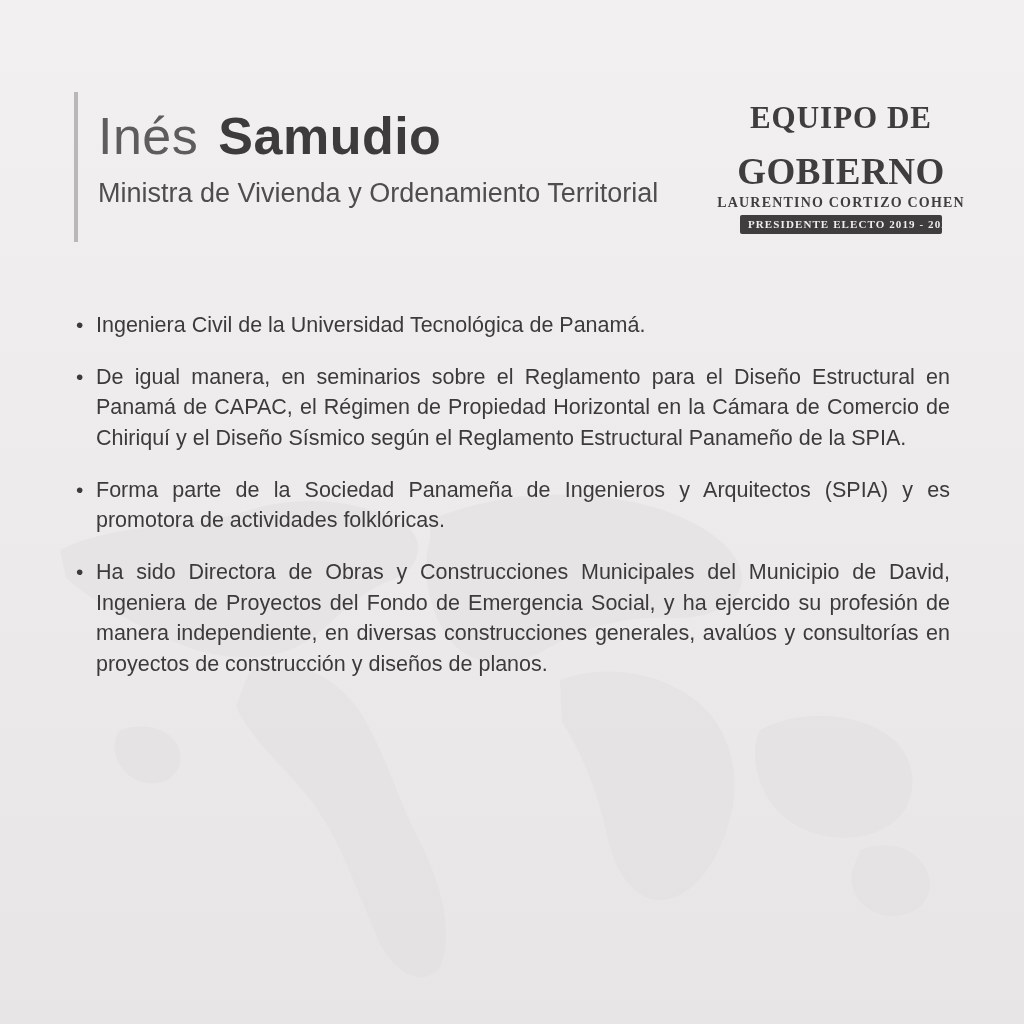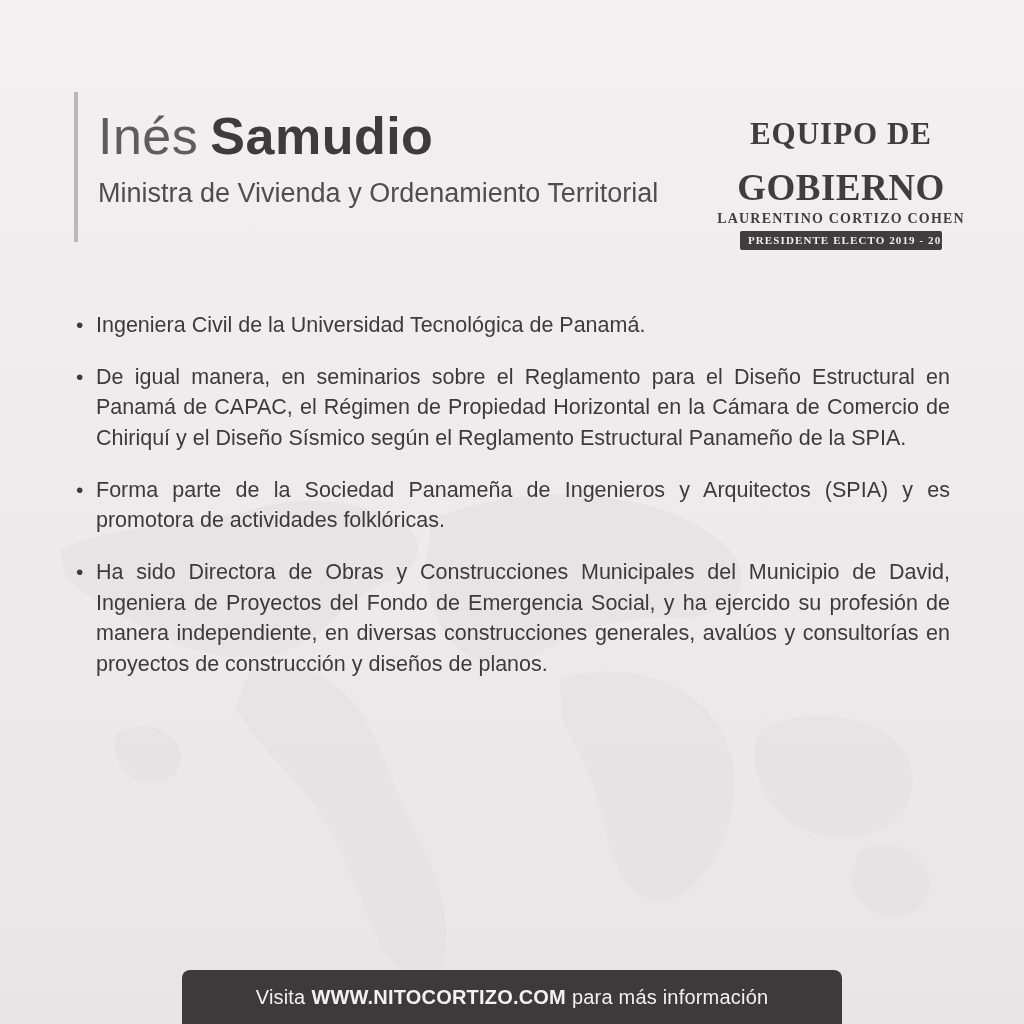--- a/index.html
+++ b/index.html
@@ -59,21 +59,21 @@
     font-size: 52px;
     font-weight: 300;
     color: #5e5c5c;
     letter-spacing: 0.5px;
   }
   .name-last {
     font-size: 52px;
     font-weight: bold;
     color: #3d3b3b;
     letter-spacing: 0.5px;
-    margin-left: 12px;
+    margin-left: 20px;
   }
   .role-line {
     position: absolute;
     left: 24px;
     top: 86px;
     font-size: 27px;
     font-weight: 300;
     color: #4f4d4d;
     white-space: nowrap;
   }
@@ -86,21 +86,20 @@
     width: 250px;
     text-align: center;
     color: #3f3d3d;
   }
   .logo-equipo {
     font-family: "Liberation Serif", serif;
     font-size: 31px;
     font-weight: bold;
     letter-spacing: 1px;
     line-height: 1;
-    margin-top: 16px;
   }
   .logo-gobierno {
     font-family: "Liberation Serif", serif;
     font-size: 37px;
     font-weight: bold;
     letter-spacing: 0.5px;
     line-height: 1;
     margin-top: 20px;
   }
   .logo-div {
@@ -222,19 +221,14 @@
     <div class="logo-strip">PRESIDENTE ELECTO 2019 - 2024</div>
   </div>
 
   <div class="bio">
     <p class="bio-item">Ingeniera Civil de la Universidad Tecnológica de Panamá.</p>
     <p class="bio-item">De igual manera, en seminarios sobre el Reglamento para el Diseño Estructural en Panamá de CAPAC, el Régimen de Propiedad Horizontal en la Cámara de Comercio de Chiriquí y el Diseño Sísmico según el Reglamento Estructural Panameño de la SPIA.</p>
     <p class="bio-item">Forma parte de la Sociedad Panameña de Ingenieros y Arquitectos (SPIA) y es promotora de actividades folklóricas.</p>
     <p class="bio-item">Ha sido Directora de Obras y Construcciones Municipales del Municipio de David, Ingeniera de Proyectos del Fondo de Emergencia Social, y ha ejercido su profesión de manera independiente, en diversas construcciones generales, avalúos y consultorías en proyectos de construcción y diseños de planos.</p>
   </div>
 
-  <div class="banner">
-    <span>Visita</span>
-    <span class="b-strong">WWW.NITOCORTIZO.COM</span>
-    <span>para más información</span>
-  </div>
 
 </div>
 
 </body></html>

